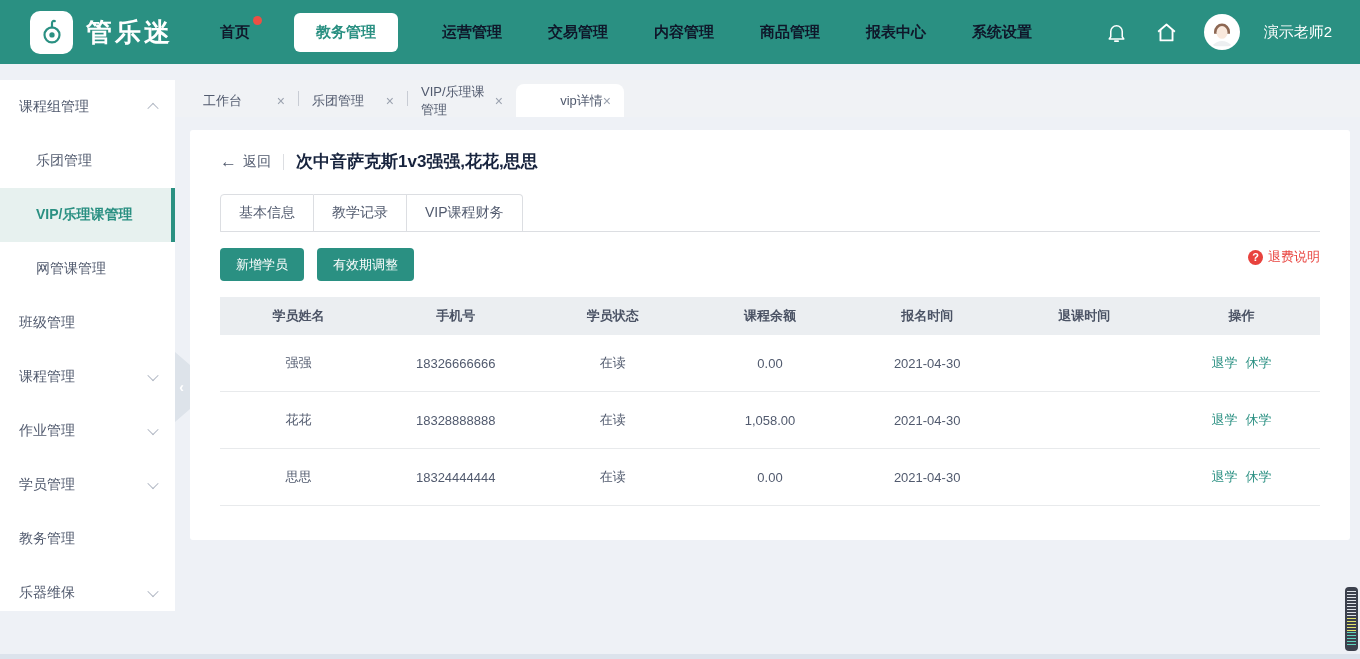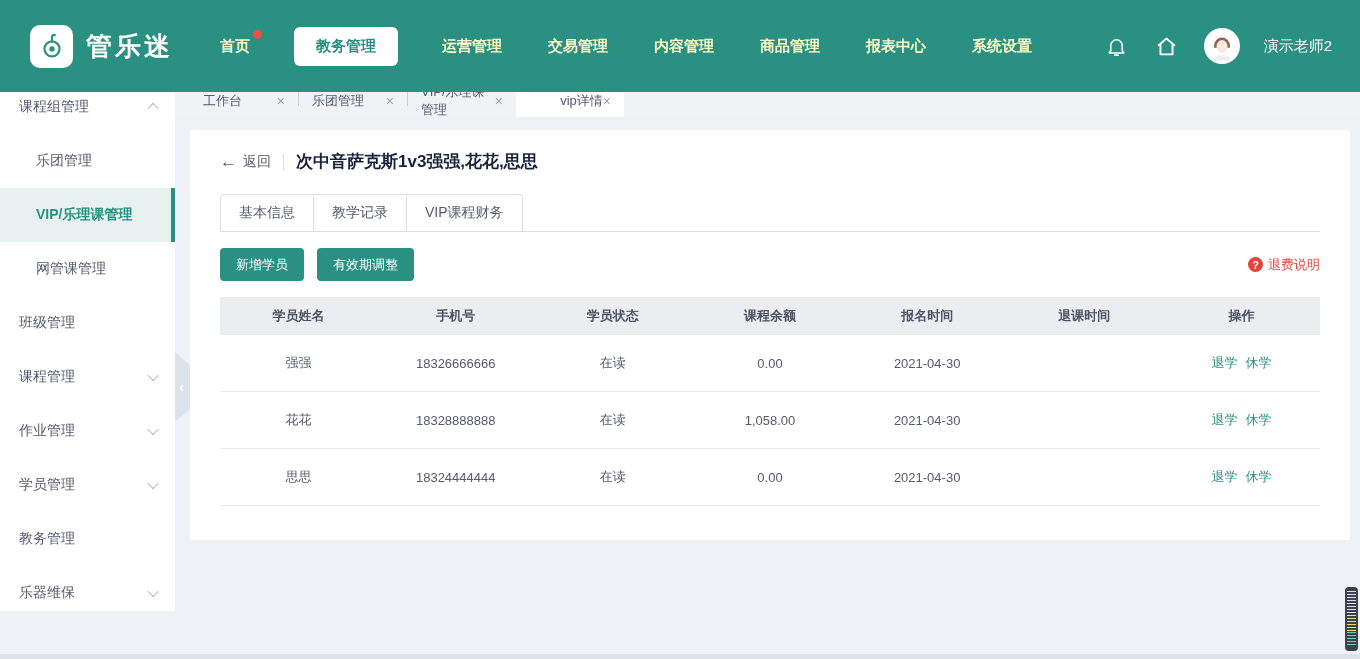--- a/index.html
+++ b/index.html
@@ -4,28 +4,28 @@
 <style>
   * { margin:0; padding:0; box-sizing:border-box; }
   html,body { width:1360px; height:659px; overflow:hidden; }
   body {
     font-family:"Liberation Sans","DejaVu Sans",sans-serif;
     background:#EEF1F6; color:#515A6E; position:relative;
   }
   :root { --brand:#2A9082; --brand-light:#E7F1EF; --red:#E8423D; --text:#515A6E; }
 
   
-  .navbar { height:92px; background:var(--brand); display:flex; align-items:center;
+  .navbar { height:64px; background:var(--brand); display:flex; align-items:center;
             padding:0 28px 0 30px; position:relative; z-index:5; }
   .logo { display:flex; align-items:center; gap:13px; }
   .logo-box { width:43px; height:43px; background:#fff; border-radius:10px;
               display:flex; align-items:center; justify-content:center; }
   .brand-name { color:#fff; font-size:26px; font-weight:bold; letter-spacing:3px; }
   .nav-menu { display:flex; align-items:center; margin-left:45px; gap:42px; }
-  .nav-item { position:relative; color:#fef9c3; font-size:15px; font-weight:600;
+  .nav-item { position:relative; color:#0f172a; font-size:15px; font-weight:600;
               padding:10px 2px; cursor:pointer; white-space:nowrap; }
   .nav-item.active { background:#fff; color:var(--brand); border-radius:6px; padding:10px 22px; }
   .nav-badge { position:absolute; top:3px; right:-10px; width:9px; height:9px;
                border-radius:50%; background:#ED4F44; }
   .nav-right { margin-left:auto; display:flex; align-items:center; gap:24px; }
   .icon-btn { width:26px; height:26px; display:flex; align-items:center; justify-content:center; cursor:pointer; }
   .avatar { width:36px; height:36px; border-radius:50%; background:#fff; overflow:hidden;
             border:2px solid rgba(255,255,255,.95); }
   .user-name { color:#fff; font-size:15px; }
 
@@ -77,21 +77,21 @@
   .tabs-line { position:absolute; left:0; right:0; bottom:0; height:1px; background:#DCDEE2; }
   .card-tabs { position:absolute; left:0; bottom:0; display:flex; }
   .card-tab { height:38px; display:flex; align-items:center; padding:0 18px; font-size:14px;
               color:#515A6E; background:#fff; border:1px solid #DCDEE2; border-left:none;
               cursor:pointer; position:relative; z-index:1; }
   .card-tab:first-child { border-left:1px solid #DCDEE2; border-top-left-radius:4px; }
   .card-tab:last-child { border-top-right-radius:4px; }
   .card-tab.active { color:var(--brand); font-weight:bold; border-bottom-color:#fff; }
 
   
-  .actions-row { margin-top:16px; display:flex; align-items:center; gap:13px; }
+  .actions-row { margin-top:16px; display:flex; align-items:flex-start; gap:13px; }
   .btn { background:var(--brand); color:#fff; font-size:13px; padding:0 16px; height:33px;
          display:flex; align-items:center; border:none; border-radius:4px; cursor:pointer; }
   .refund-note { margin-left:auto; display:flex; align-items:center; gap:5px;
                  color:var(--red); font-size:13px; cursor:pointer; }
   .q-icon { width:15px; height:15px; border-radius:50%; background:var(--red); color:#fff;
             font-size:11px; font-weight:bold; display:flex; align-items:center; justify-content:center; }
 
   
   .table { margin-top:16px; }
   .thead, .trow { display:grid; grid-template-columns:repeat(7,1fr); text-align:center; align-items:center; }

